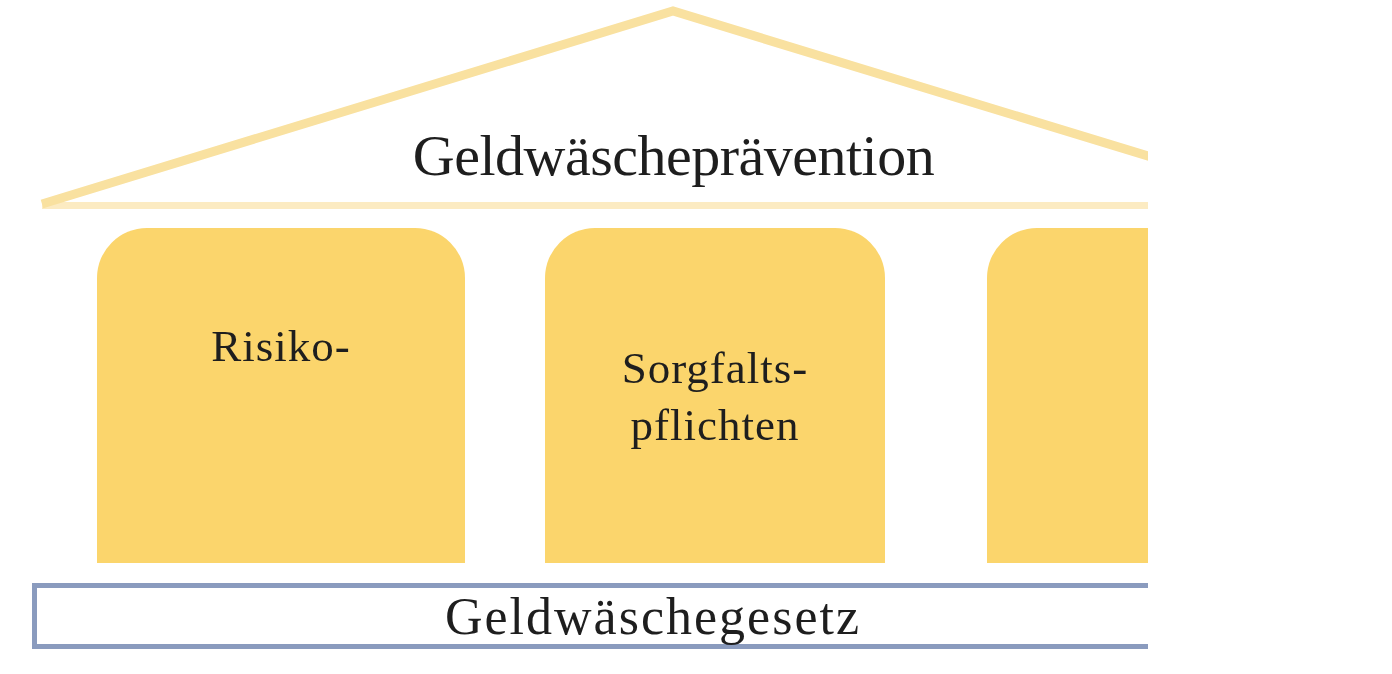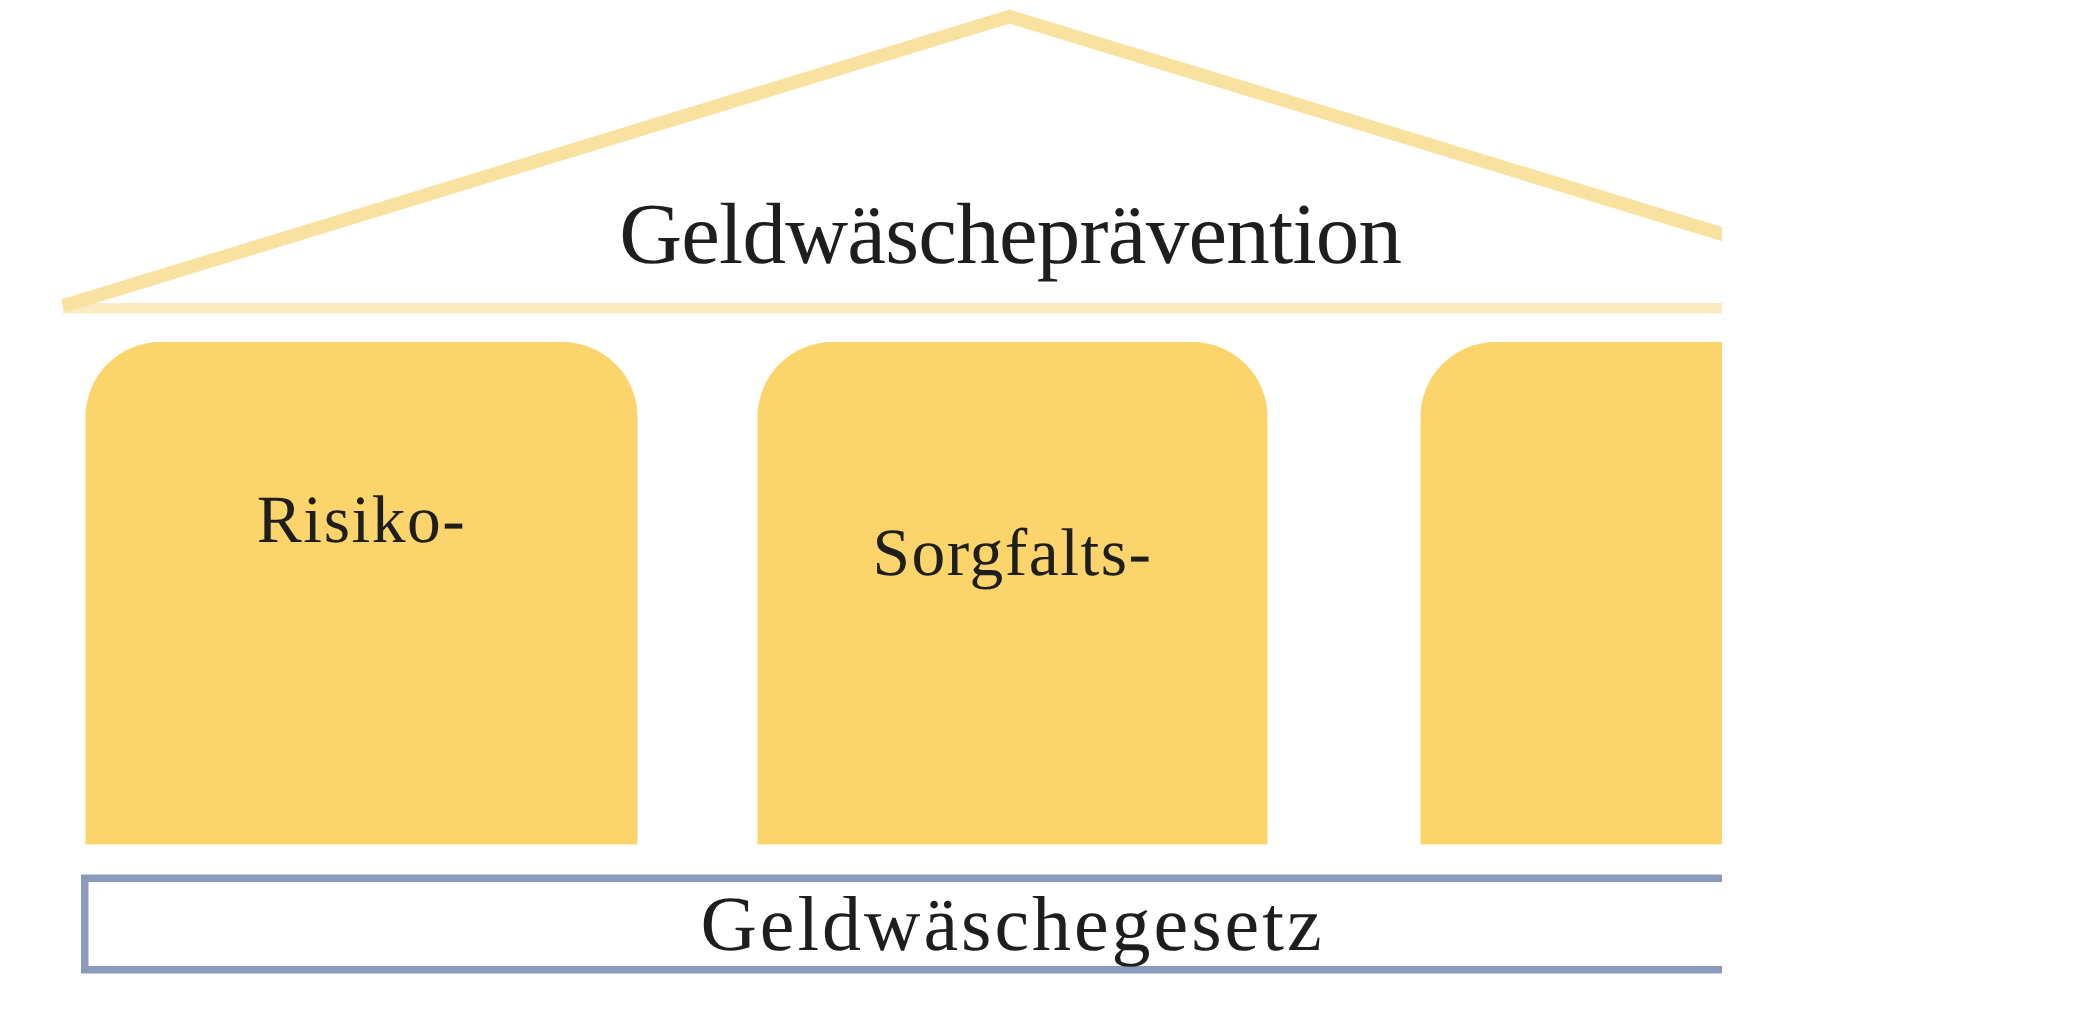--- a/index.html
+++ b/index.html
@@ -53,27 +53,28 @@
     position: absolute;
     top: 228px;
     height: 335px;
     background: var(--pillar-fill);
     border-radius: 50px 50px 0 0;
     text-align: center;
     font-size: 45px;
     line-height: 57px;
     font-weight: 300;
     letter-spacing: 1px;
+    margin-left: 40px;
   }
   .pillar-1 { left: 57px;  width: 368px; padding-top: 90px; }
   .pillar-2 { left: 505px; width: 340px; padding-top: 112px; }
   .pillar-3 { left: 947px; width: 340px; padding-top: 84px; }
   .base-bar {
     position: absolute;
-    left: 54px;
+    left: 32px;
     top: 583px;
     width: 1242px;
     height: 66px;
     background: var(--background);
     border: 5px solid var(--base-border);
     display: flex;
     align-items: center;
     justify-content: center;
     font-size: 52px;
     font-weight: 300;
@@ -91,20 +92,21 @@
   </svg>
 
   <div class="title">Geldwäscheprävention</div>
 
   <div class="pillar pillar-1">
     <div>Risiko-</div>
   </div>
 
   <div class="pillar pillar-2">
     <div>Sorgfalts-</div>
+    <div>pflichten</div>
   </div>
 
   <div class="pillar pillar-3">
   </div>
 
   <div class="base-bar">
     <span>Geldwäschegesetz</span>
   </div>
 
 </div>

